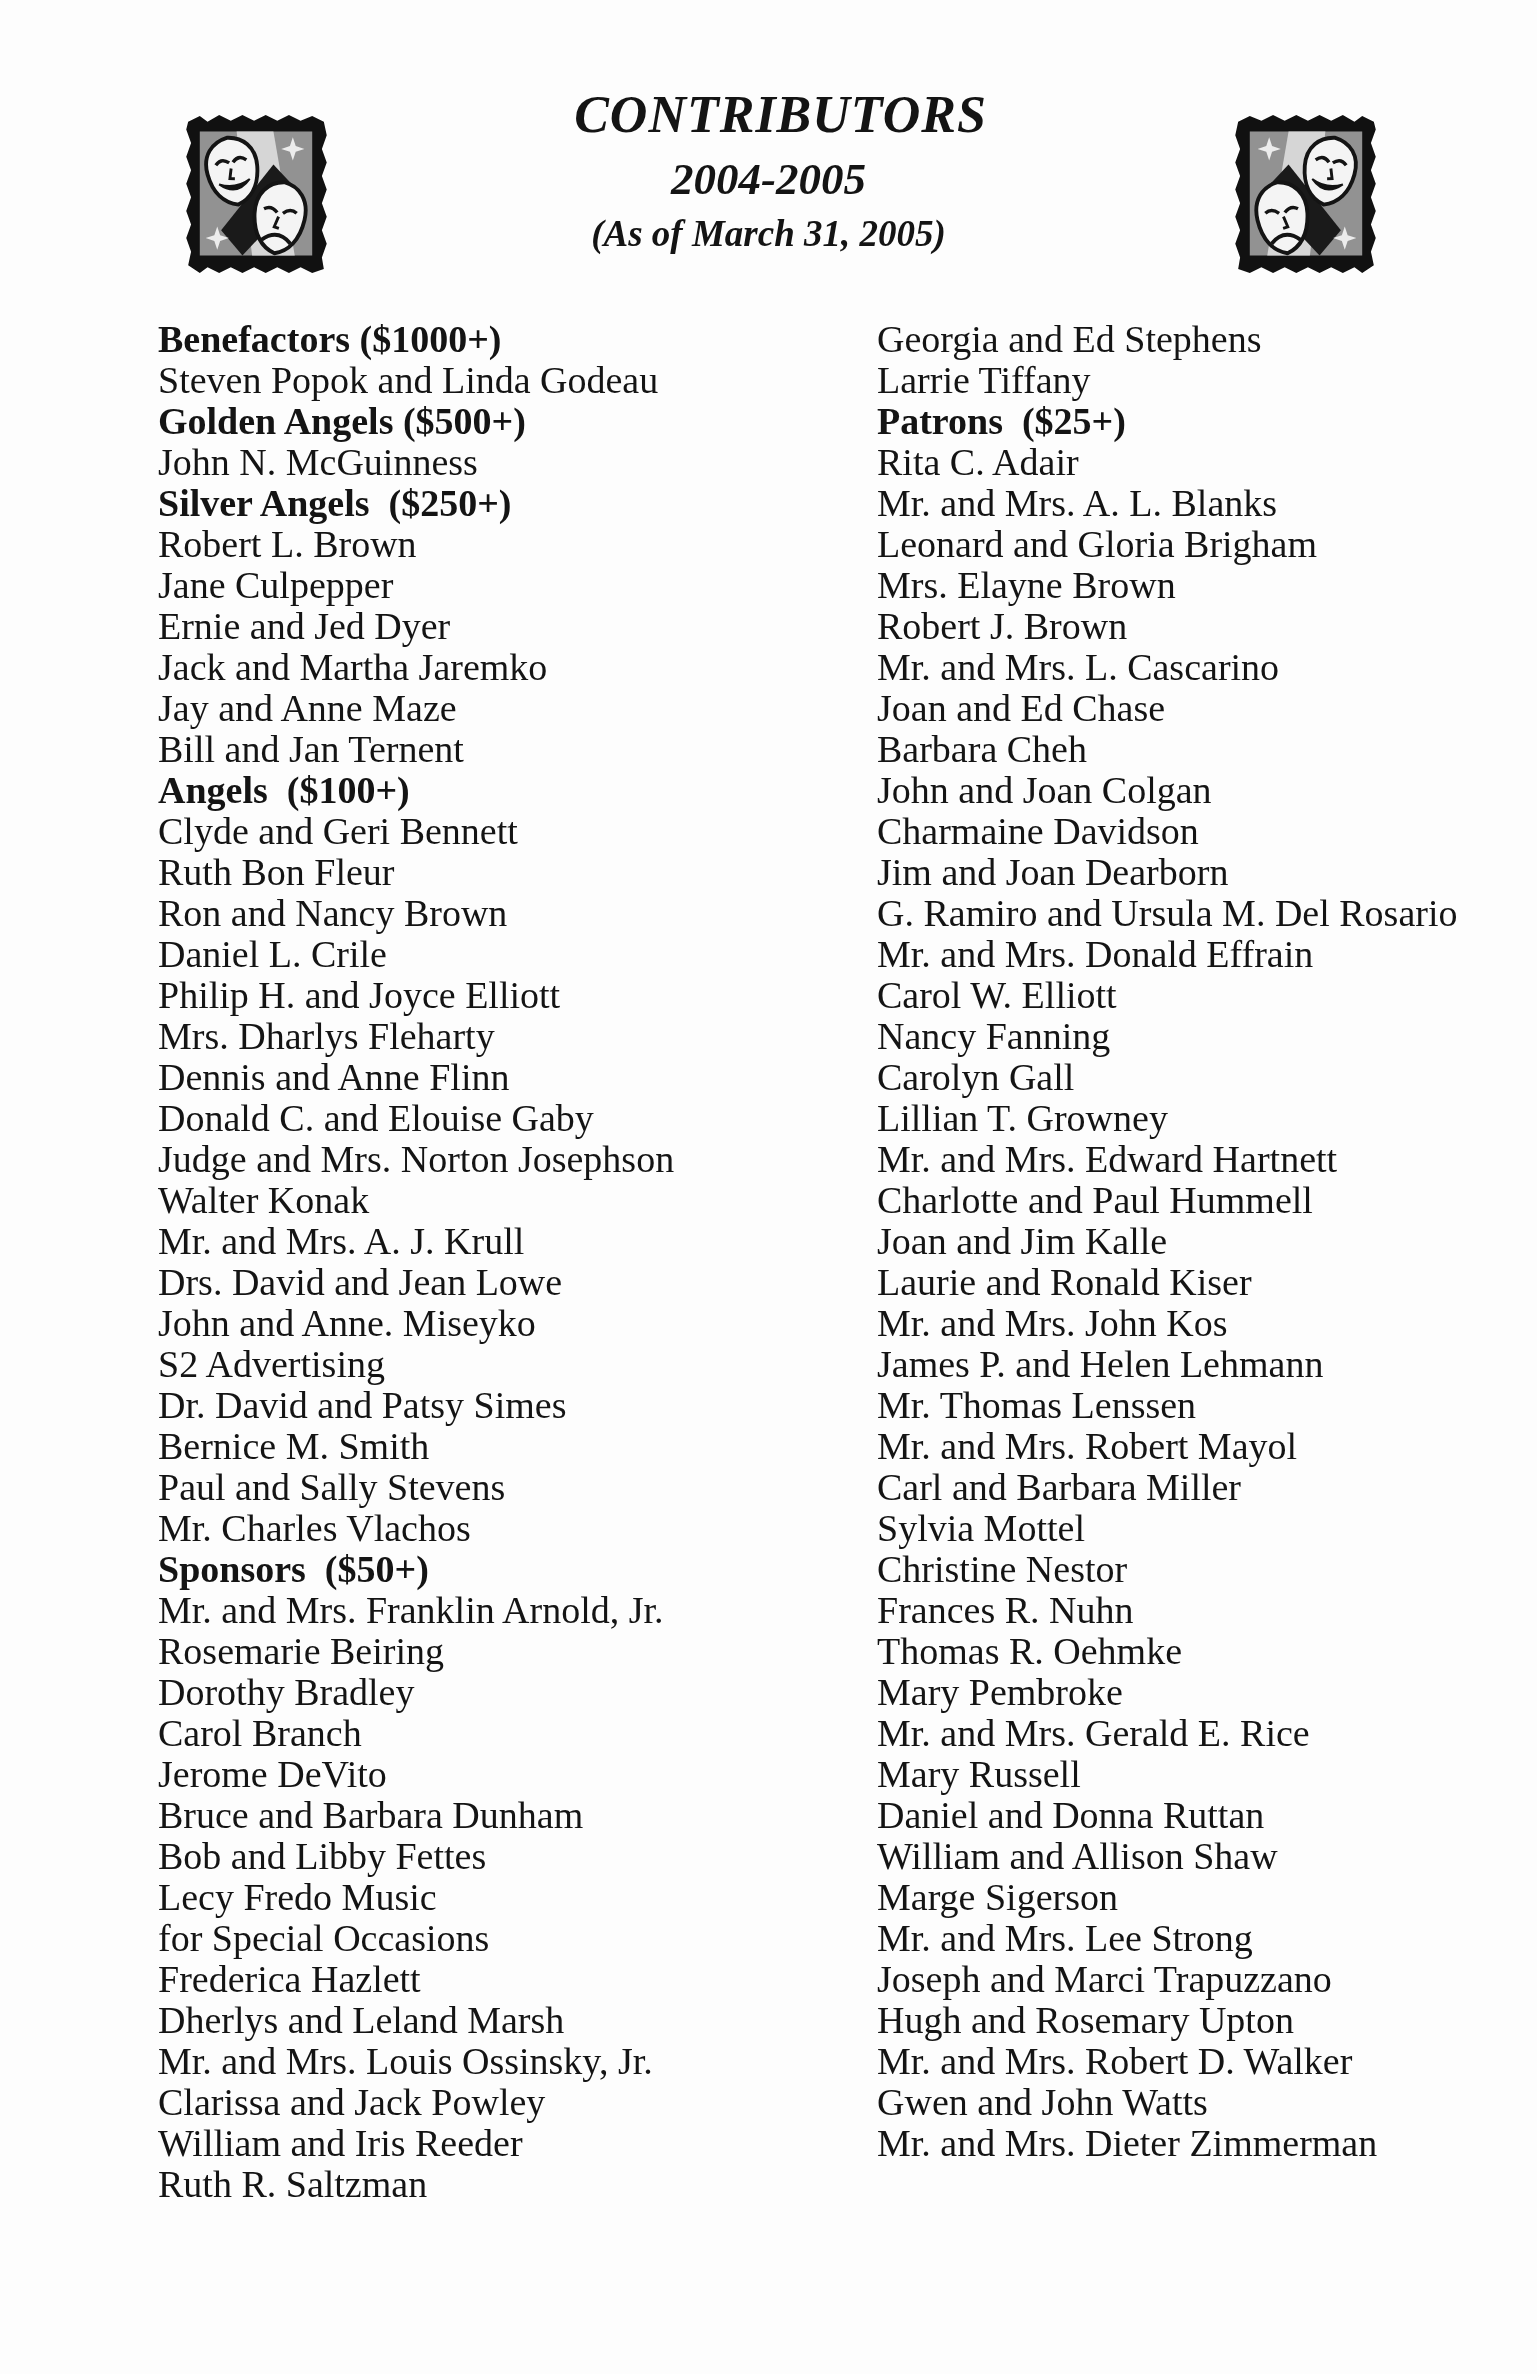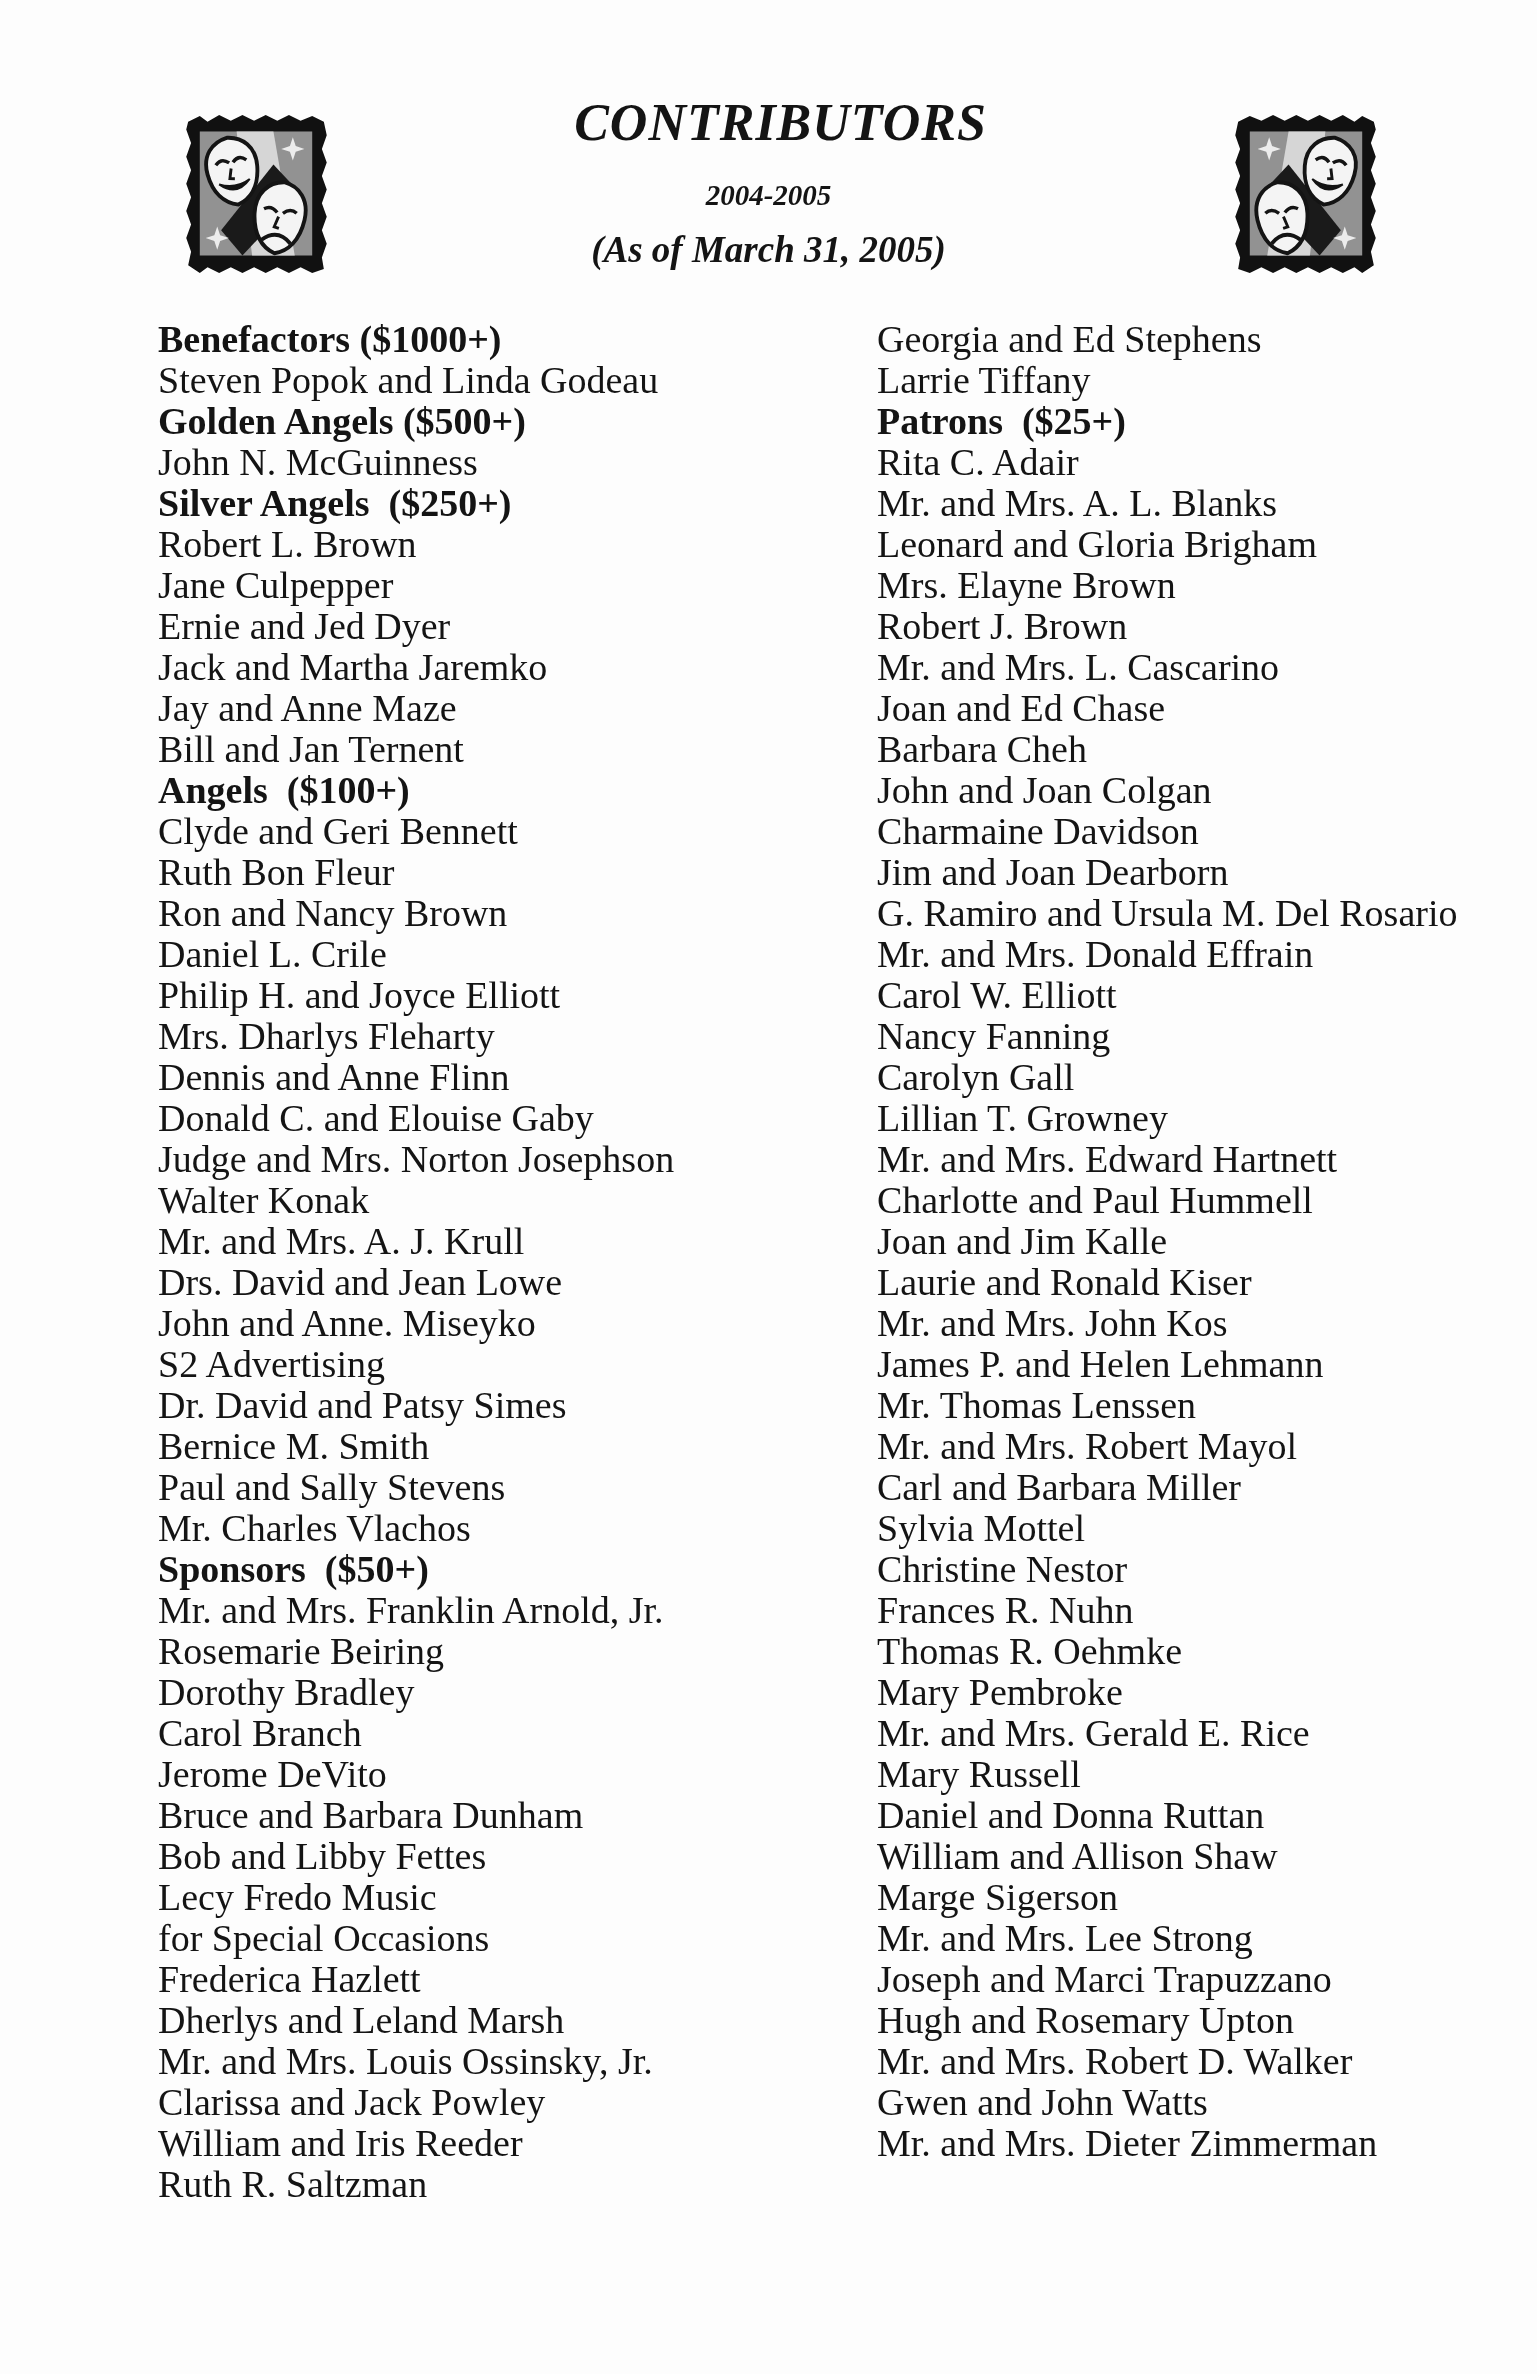--- a/index.html
+++ b/index.html
@@ -10,24 +10,24 @@
     font-family:"Liberation Serif", serif;
     color:#141414;
     overflow:hidden;
   }
   
   .title-block {
     position:absolute; left:0; right:0; top:77px;
     text-align:center; font-style:italic;
   }
   .page-title {
-    margin:16px; font-size:52px; font-weight:700;
+    margin:8px; font-size:52px; font-weight:700;
     letter-spacing:1px; line-height:60px;padding-left:24px;
   }
-  .season { font-size:29px; font-weight:700; line-height:52px; margin-top:1.9px; }
+  .season { font-size:45px; font-weight:700; line-height:52px; margin-top:1.9px; }
   .asof   { font-size:37px; font-weight:700; line-height:44px; margin-top:7px; }
 
   .mask-box { position:absolute; top:108px; width:160px; height:170px; }
   .mask-left  { left:176px; }
   .mask-right { left:1226px; }
   .mask-right svg { transform:scaleX(-1); }
   .mask-box svg { width:100%; height:100%; display:block; }
 
   
   .cols {

